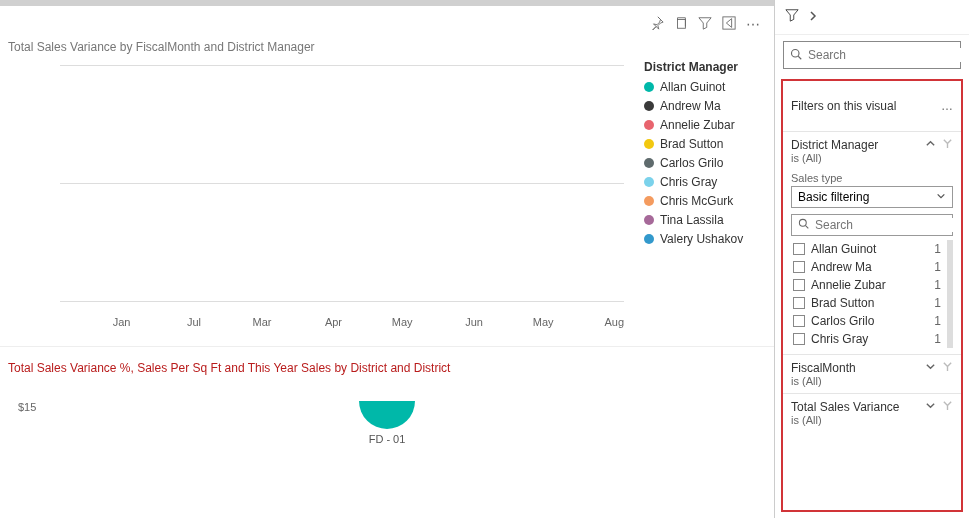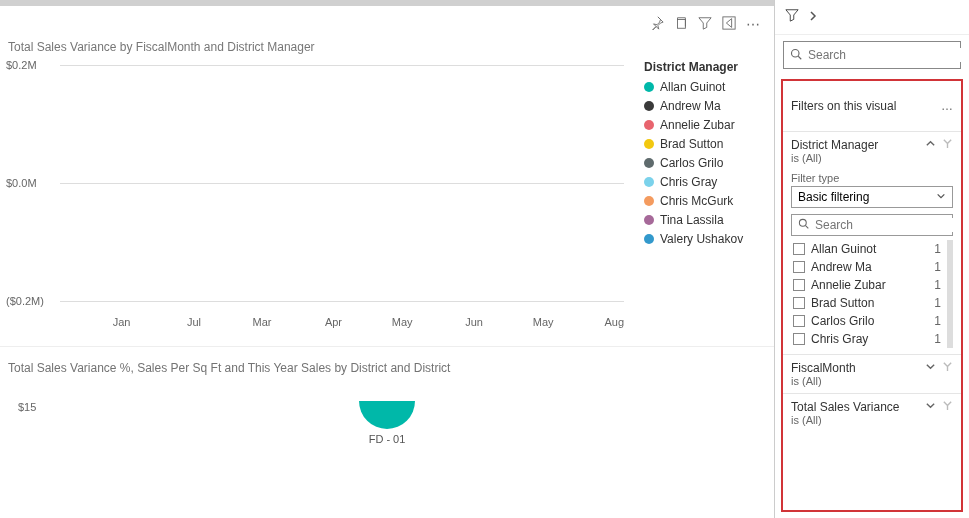--- a/index.html
+++ b/index.html
@@ -21,21 +21,21 @@
 .bar-pos, .bar-neg { position: absolute; left: 0; width: 100%; }
 .bar-pos { bottom: 50%; }
 .bar-neg { top: 50%; }
 .x-axis { position: absolute; left: 52px; right: 0; bottom: 0; display: flex; }
 .x-tick { flex: 1; text-align: right; font-size: 11px; color: #666; }
 .legend { width: 140px; padding-left: 20px; }
 .legend-title { font-size: 12px; font-weight: 600; color: #333; margin-bottom: 6px; }
 .legend-item { display: flex; align-items: center; gap: 6px; font-size: 12px; color: #333; margin-bottom: 5px; cursor: pointer; }
 .legend-swatch { width: 10px; height: 10px; border-radius: 50%; flex-shrink: 0; }
 .secondary-chart { margin-top: 10px; border-top: 1px solid #eee; }
-.secondary-title { font-size: 12px; color: #737373; padding: 14px 8px 4px 8px; }
+.secondary-title { font-size: 12px; color: #b91c1c; padding: 14px 8px 4px 8px; }
 .secondary-body { position: relative; height: 70px; }
 .secondary-ytick { position: absolute; left: 18px; top: 22px; font-size: 11px; color: #666; }
 .bubble { position: absolute; left: 50%; top: 22px; transform: translateX(-50%); }
 .bubble-shape { width: 56px; height: 28px; background: #00b8a9; border-radius: 0 0 56px 56px; }
 .bubble-label { text-align: center; font-size: 11px; color: #555; margin-top: 4px; }
 .side { width: 195px; border-left: 1px solid #ccc; display: flex; flex-direction: column; }
 .side-header { display: flex; align-items: center; gap: 8px; padding: 8px 10px; border-bottom: 1px solid #eee; }
 .side-title { font-size: 14px; font-weight: 600; flex: 1; }
 .search-wrap { padding: 6px 8px 10px 8px; }
 .search-box { display: flex; align-items: center; border: 1px solid #888; padding: 4px 6px; gap: 6px; }
@@ -75,25 +75,20 @@
           </svg></span>
       <span><svg width="14" height="14" viewBox="0 0 16 16">
             <rect x="1" y="1" width="14" height="14" fill="none" stroke="#666"></rect>
             <path d="M5 8l6-5v10z" fill="none" stroke="#666"></path>
           </svg></span>
       <span class="icon-dots" style="color:#666;font-size:14px;">⋯</span>
     </div>
     <div class="chart-title">Total Sales Variance by FiscalMonth and District Manager</div>
     <div class="chart-body">
       <div class="plot">
-        <div class="y-axis" id="y-axis">
-            <div class="y-tick" style="top: 2%;">$0.2M</div>
-            <div class="y-tick" style="top: 50%;">$0.0M</div>
-            <div class="y-tick" style="top: 98%;">($0.2M)</div>
-          </div>
         <div class="plot-grid">
           <div class="grid-line" style="top:2%"></div>
           <div class="grid-line" style="top:50%"></div>
           <div class="grid-line" style="top:98%"></div>
         </div>
         <div class="bars-layer" id="bars-layer">
             <div class="month-group">
               <div class="bar">
                 <div class="bar-neg" style="height: 9.6%; background: rgb(0, 184, 169);"></div>
               </div>
@@ -424,21 +419,21 @@
         </div>
         <div class="filter-actions">
           <span><svg width="11" height="11" viewBox="0 0 12 12">
                 <path d="M2 8l4-4 4 4" fill="none" stroke="#666" stroke-width="1.5"></path>
               </svg></span>
           <span><svg width="11" height="11" viewBox="0 0 12 12">
                 <path d="M2 2l4 4 4-4M6 6v5" fill="none" stroke="#bbb" stroke-width="1.5"></path>
               </svg></span>
         </div>
       </div>
-      <div class="filter-type-label">Filter type</div>
+      <div class="filter-type-label">Sales type</div>
       <div class="filter-type-dd">
         <span>Basic filtering</span>
         <span><svg width="10" height="10" viewBox="0 0 12 12">
               <path d="M2 4l4 4 4-4" fill="none" stroke="#555" stroke-width="1.5"></path>
             </svg></span>
       </div>
       <div class="filter-inner-search">
         <span><svg width="11" height="11" viewBox="0 0 16 16">
               <circle cx="7" cy="7" r="5" fill="none" stroke="#666" stroke-width="1.5"></circle>
               <path d="M11 11l4 4" stroke="#666" stroke-width="1.5"></path>

